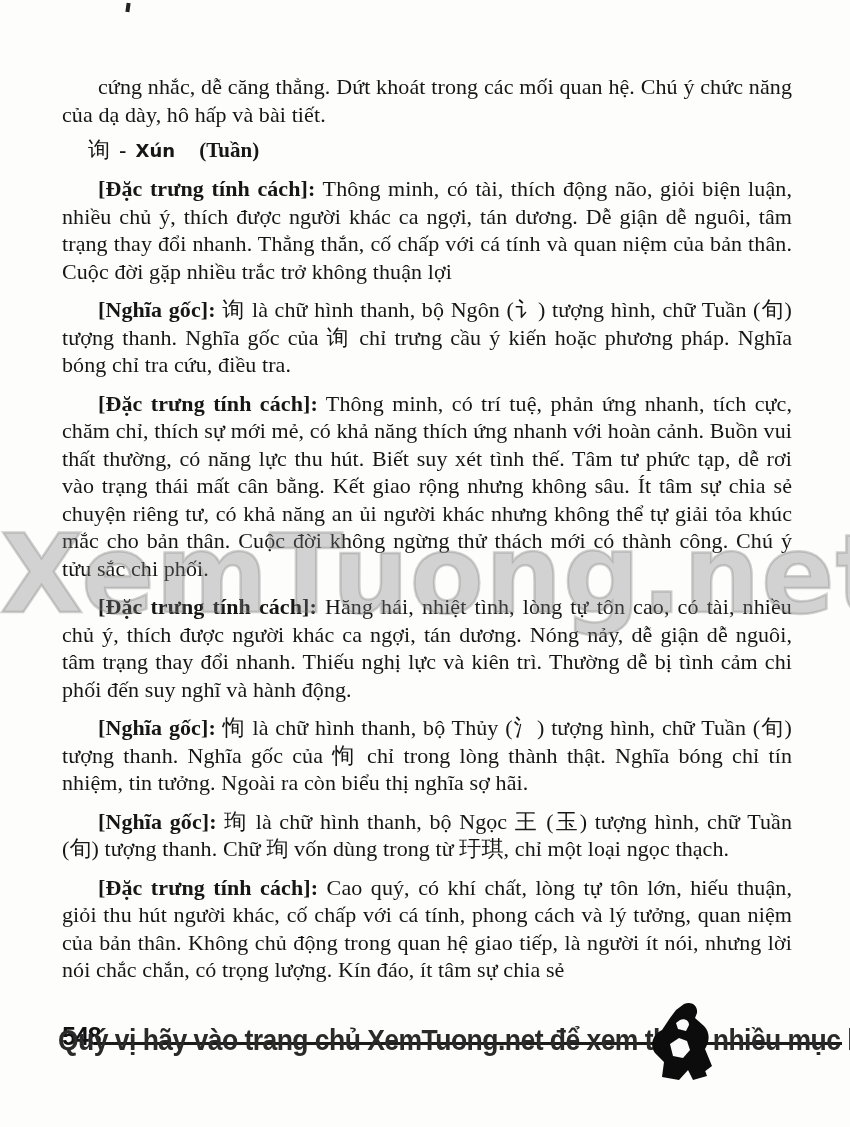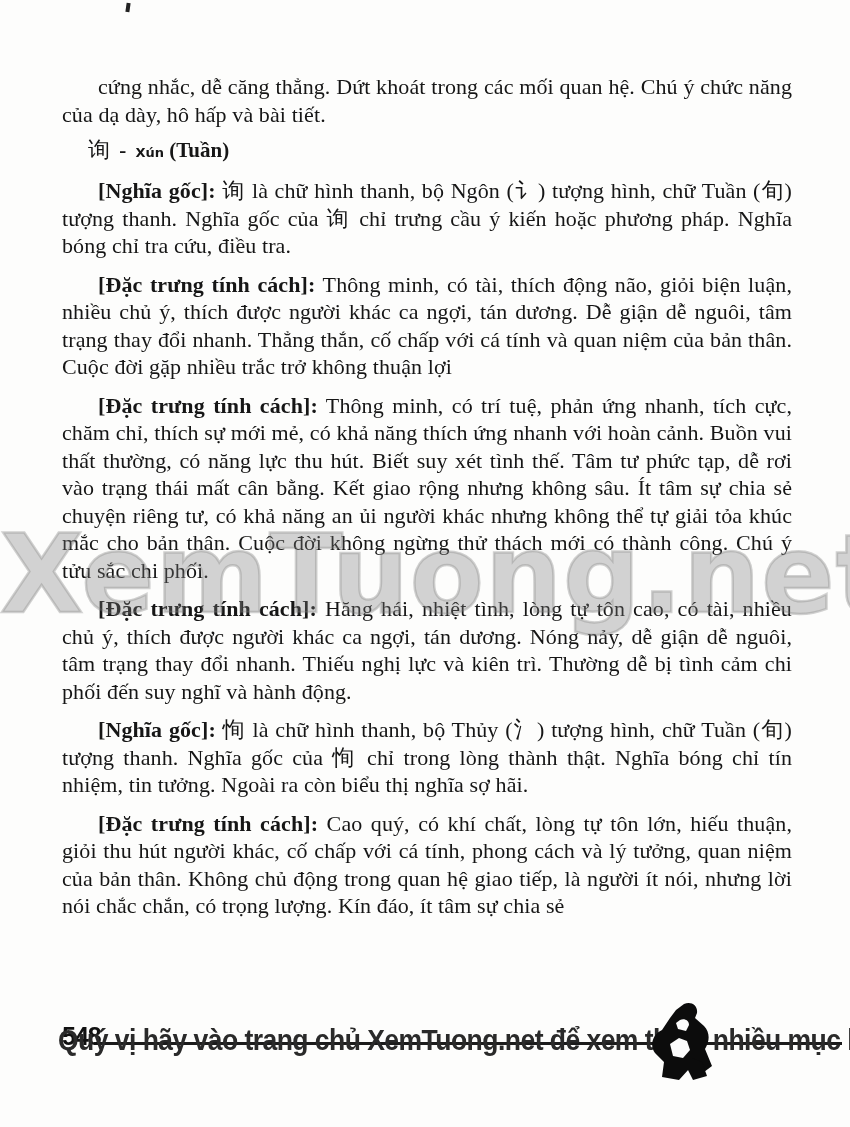--- a/index.html
+++ b/index.html
@@ -26,22 +26,22 @@
   }
   .para-label { font-weight: bold; }
   h2.entry-heading {
     margin: 9px 0 9px 26px;
     font-size: 21px;
     font-weight: bold;
     line-height: 26px;
   }
   .hanzi { font-size: 22px; font-weight: normal; }
   .sep { font-weight: bold; padding: 0 4px; }
-  .pinyin { font-family: "DejaVu Sans", sans-serif; font-weight: bold; font-size: 13px; }
-  .viet { font-weight: bold; }
+  .pinyin { font-family: "DejaVu Sans", sans-serif; font-weight: bold; font-size: 18px; }
+  .viet { font-weight: bold; margin-left: 19px; }
 
   .watermark {
     position: absolute;
     top: 512px; left: 0; width: 850px;
     text-align: center;
     font-family: "DejaVu Sans", sans-serif;
     font-weight: bold;
     font-size: 108px;
     letter-spacing: 1px;
     color: rgba(140,140,140,0.10);
@@ -97,42 +97,46 @@
 
   <p>cứng nhắc, dễ căng thẳng. Dứt khoát trong các mối quan hệ. Chú ý chức năng của dạ dày, hô hấp và bài tiết.</p>
 
   <h2 class="entry-heading">
     <span class="hanzi">询</span>
     <span class="sep">-</span>
     <span class="pinyin">Xún</span>
     <span class="viet">(Tuần)</span>
   </h2>
   <p>
+    <span class="para-label">[Đặc trưng tính cách]:</span>
+    <span>Thông minh, có tài, thích động não, giỏi biện luận, nhiều chủ ý, thích được người khác ca ngợi, tán dương. Dễ giận dễ nguôi, tâm trạng thay đổi nhanh. Thẳng thắn, cố chấp với cá tính và quan niệm của bản thân. Cuộc đời gặp nhiều trắc trở không thuận lợi</span>
+  </p>
+  <p>
     <span class="para-label">[Nghĩa gốc]:</span>
     <span>询 là chữ hình thanh, bộ Ngôn (讠) tượng hình, chữ Tuần (旬) tượng thanh. Nghĩa gốc của 询 chỉ trưng cầu ý kiến hoặc phương pháp. Nghĩa bóng chỉ tra cứu, điều tra.</span>
-  </p>
-  <p>
-    <span class="para-label">[Đặc trưng tính cách]:</span>
-    <span>Thông minh, có tài, thích động não, giỏi biện luận, nhiều chủ ý, thích được người khác ca ngợi, tán dương. Dễ giận dễ nguôi, tâm trạng thay đổi nhanh. Thẳng thắn, cố chấp với cá tính và quan niệm của bản thân. Cuộc đời gặp nhiều trắc trở không thuận lợi</span>
   </p>
 
   <p>
     <span class="para-label">[Đặc trưng tính cách]:</span>
     <span>Thông minh, có trí tuệ, phản ứng nhanh, tích cực, chăm chỉ, thích sự mới mẻ, có khả năng thích ứng nhanh với hoàn cảnh. Buồn vui thất thường, có năng lực thu hút. Biết suy xét tình thế. Tâm tư phức tạp, dễ rơi vào trạng thái mất cân bằng. Kết giao rộng nhưng không sâu. Ít tâm sự chia sẻ chuyện riêng tư, có khả năng an ủi người khác nhưng không thể tự giải tỏa khúc mắc cho bản thân. Cuộc đời không ngừng thử thách mới có thành công. Chú ý tửu sắc chi phối.</span>
   </p>
 
   <p>
     <span class="para-label">[Đặc trưng tính cách]:</span>
     <span>Hăng hái, nhiệt tình, lòng tự tôn cao, có tài, nhiều chủ ý, thích được người khác ca ngợi, tán dương. Nóng nảy, dễ giận dễ nguôi, tâm trạng thay đổi nhanh. Thiếu nghị lực và kiên trì. Thường dễ bị tình cảm chi phối đến suy nghĩ và hành động.</span>
   </p>
   <p>
     <span class="para-label">[Nghĩa gốc]:</span>
     <span>恂 là chữ hình thanh, bộ Thủy (氵) tượng hình, chữ Tuần (旬) tượng thanh. Nghĩa gốc của 恂 chỉ trong lòng thành thật. Nghĩa bóng chỉ tín nhiệm, tin tưởng. Ngoài ra còn biểu thị nghĩa sợ hãi.</span>
   </p>
 
+  <p>
+    <span class="para-label">[Nghĩa gốc]:</span>
+    <span>珣 là chữ hình thanh, bộ Ngọc 王 (玉) tượng hình, chữ Tuần (旬) tượng thanh. Chữ 珣 vốn dùng trong từ 玗琪, chỉ một loại ngọc thạch.</span>
+  </p>
   <p>
     <span class="para-label">[Đặc trưng tính cách]:</span>
     <span>Cao quý, có khí chất, lòng tự tôn lớn, hiếu thuận, giỏi thu hút người khác, cố chấp với cá tính, phong cách và lý tưởng, quan niệm của bản thân. Không chủ động trong quan hệ giao tiếp, là người ít nói, nhưng lời nói chắc chắn, có trọng lượng. Kín đáo, ít tâm sự chia sẻ</span>
   </p>
 
 </div>
 
 <div class="watermark">XemTuong.net</div>
 
 <div class="footer">

